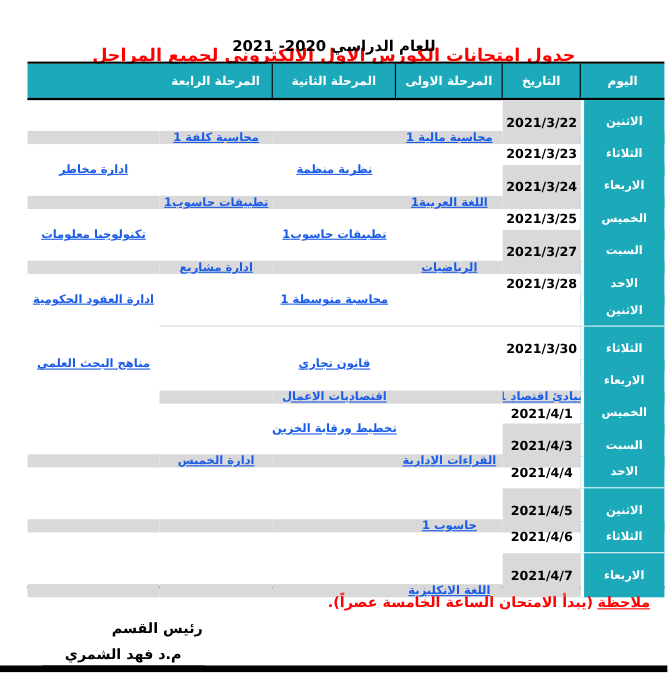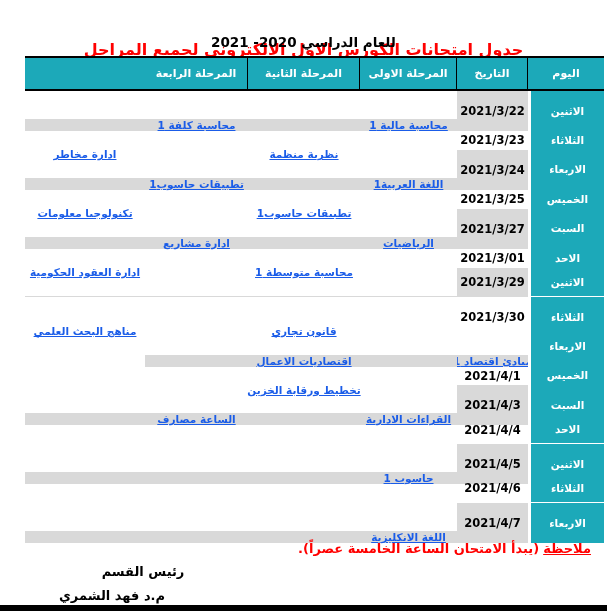--- a/index.html
+++ b/index.html
@@ -129,33 +129,32 @@
             <a class="exam-link">الرياضيات</a>
           </div>
           <div class="cell subj"></div>
           <div class="cell subj">
             <a class="exam-link">ادارة مشاريع</a>
           </div>
           <div class="cell subj"></div>
         </div>
         <div class="row">
           <div class="cell day">الاحد</div>
-          <div class="cell date">2021/3/01</div>
+          <div class="cell date">2021/3/28</div>
           <div class="cell subj"></div>
           <div class="cell subj">
             <a class="exam-link">محاسبة متوسطة 1</a>
           </div>
           <div class="cell subj"></div>
           <div class="cell subj">
             <a class="exam-link">ادارة العقود الحكومية</a>
           </div>
         </div>
         <div class="row striped">
           <div class="cell day">الاثنين</div>
-          <div class="cell date">2021/3/29</div>
           <div class="cell subj"></div>
           <div class="cell subj"></div>
           <div class="cell subj"></div>
           <div class="cell subj"></div>
         </div>
         <div class="row">
           <div class="cell day">الثلاثاء</div>
           <div class="cell date">2021/3/30</div>
           <div class="cell subj"></div>
           <div class="cell subj">
@@ -188,21 +187,21 @@
           <div class="cell subj"></div>
         </div>
         <div class="row striped">
           <div class="cell day">السبت</div>
           <div class="cell date">2021/4/3</div>
           <div class="cell subj">
             <a class="exam-link">القراءات الادارية</a>
           </div>
           <div class="cell subj"></div>
           <div class="cell subj">
-            <a class="exam-link">الساعة مصارف</a>
+            <a class="exam-link">ادارة الخميس</a>
           </div>
           <div class="cell subj"></div>
         </div>
         <div class="row">
           <div class="cell day">الاحد</div>
           <div class="cell date">2021/4/4</div>
           <div class="cell subj"></div>
           <div class="cell subj"></div>
           <div class="cell subj"></div>
           <div class="cell subj"></div>

